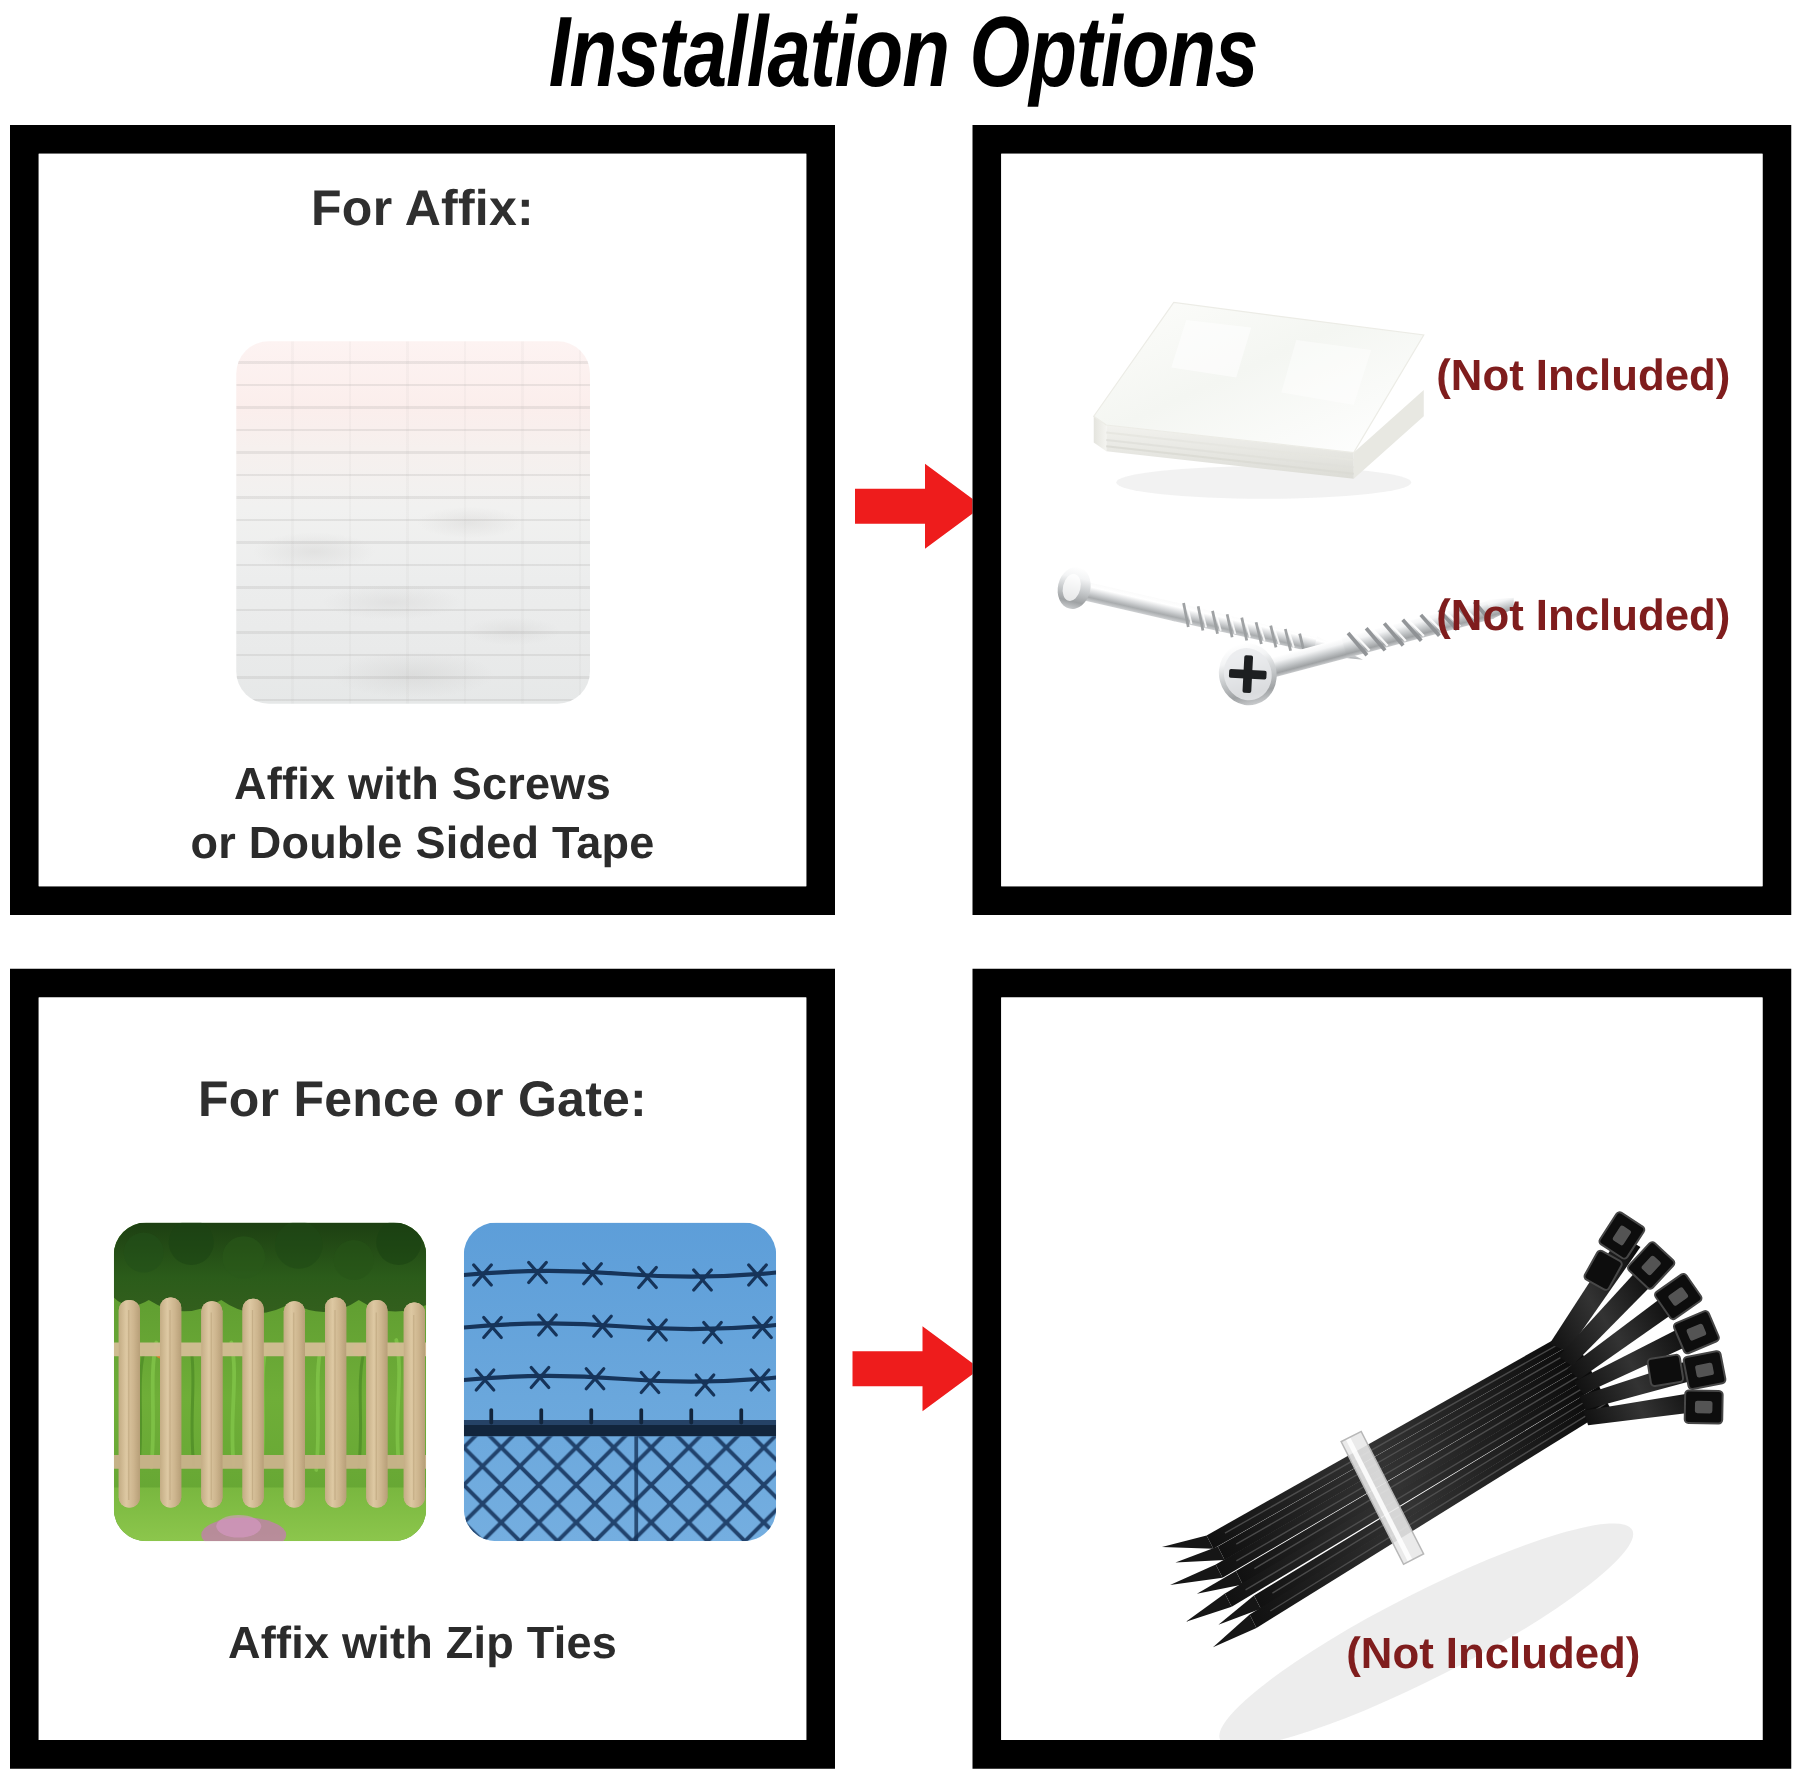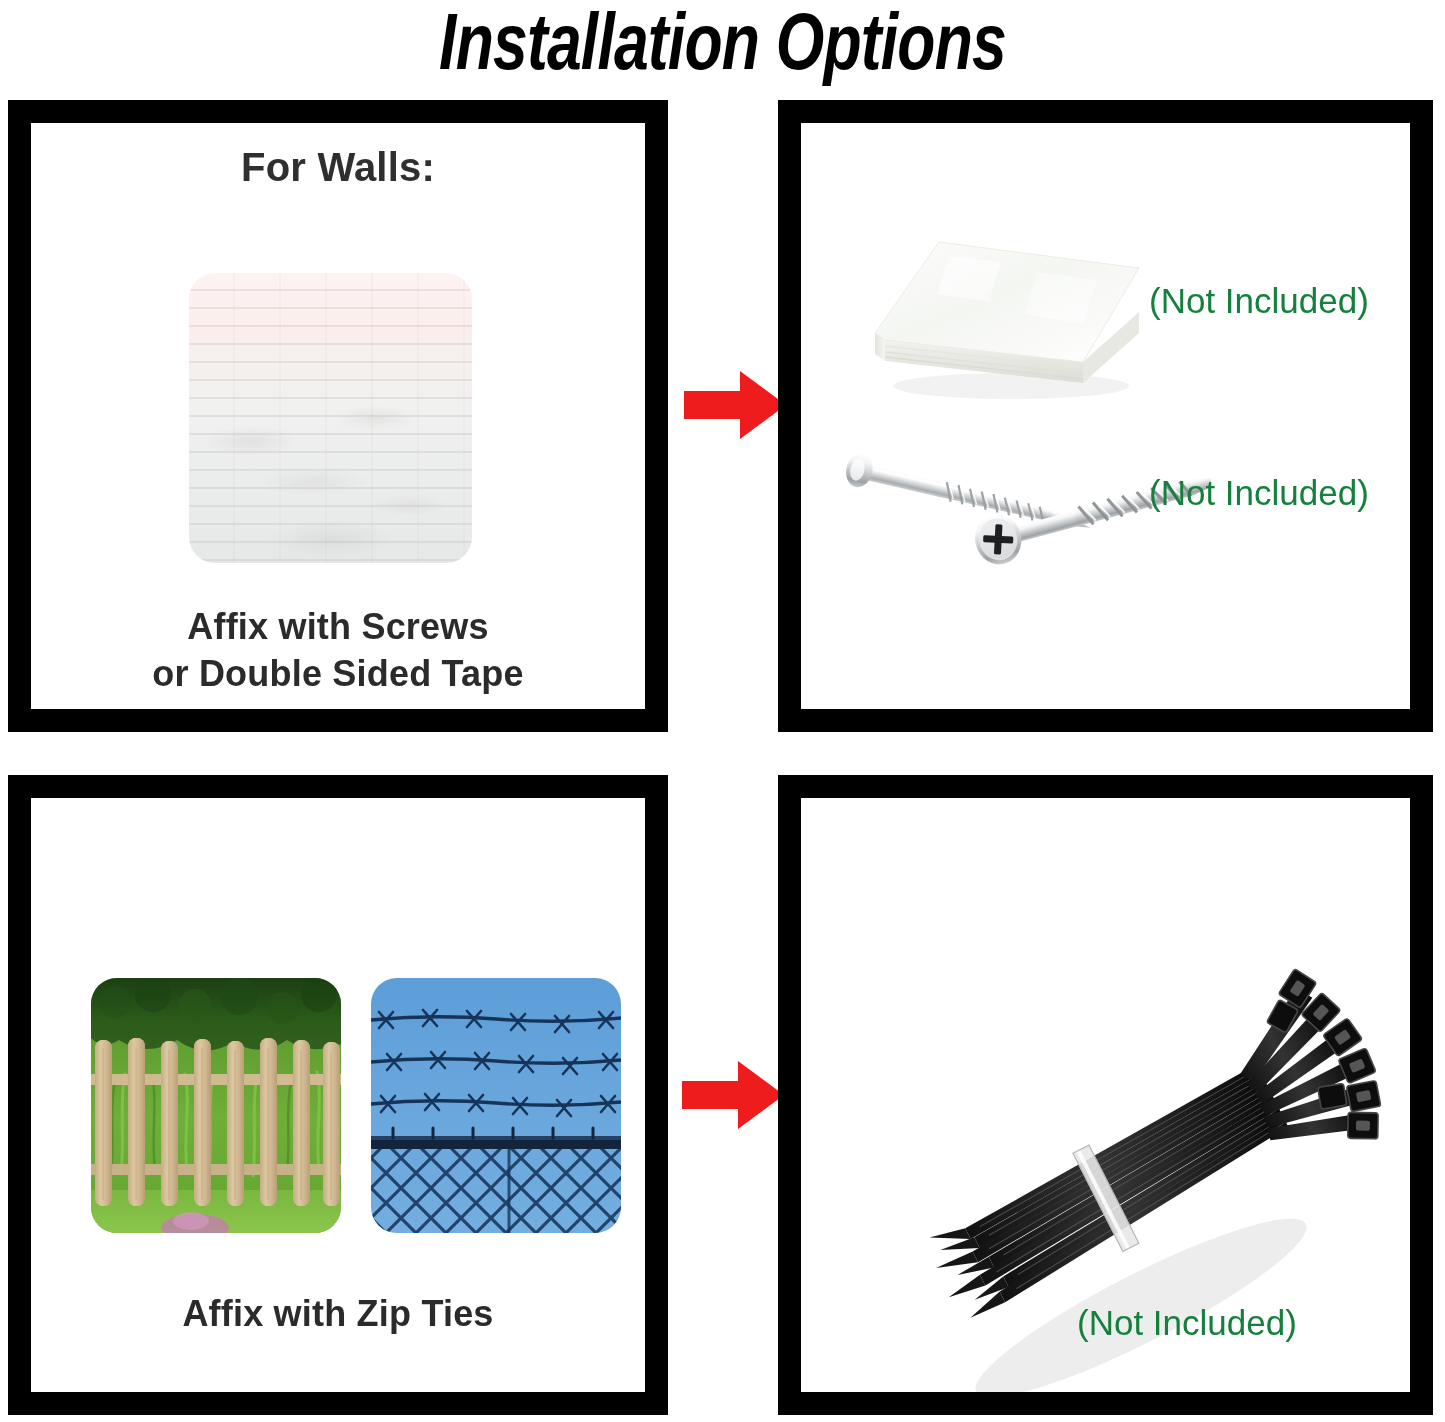--- a/index.html
+++ b/index.html
@@ -78,23 +78,23 @@
     width: 100%;
     text-align: center;
     font-weight: bold;
     font-size: 36px;
     color: #2b2b2b;
     letter-spacing: 0.2px;
     white-space: nowrap;
   }
   .note {
     position: absolute;
-    font-weight: normal;
+    font-weight: bold;
     font-size: 35px;
-    color: #15803d;
+    color: #7f1d1d;
     white-space: nowrap;
   }
 
   
   #wall-swatch {
     position: absolute;
     left: 158px;
     top: 150px;
     width: 283px;
     height: 290px;
@@ -170,21 +170,21 @@
 </head>
 <body>
 
 <div id="page">
 
   <div id="title">Installation Options</div>
 
   <div class="panel" id="panel-walls">
     <div class="panel-inner">
 
-      <div class="heading" style="top:22px;">For Walls:</div>
+      <div class="heading" style="top:22px;">For Affix:</div>
 
       <div id="wall-swatch">
         <div class="brick-mottle"></div>
         <div class="brick-lines"></div>
         <div class="brick-stagger"></div>
       </div>
 
       <div class="caption" style="top:483px;">Affix with Screws</div>
       <div class="caption" style="top:530px;">or Double Sided Tape</div>
 
@@ -328,20 +328,21 @@
       </svg>
 
       <div class="note" style="left:348px; top:350px;">(Not Included)</div>
 
     </div>
   </div>
 
   <div class="panel" id="panel-fence">
     <div class="panel-inner">
 
+      <div class="heading" style="top:60px;">For Fence or Gate:</div>
 
       <div class="photo" id="photo-picket">
         <svg viewBox="0 0 250 255" width="250" height="255">
           <defs>
             <linearGradient id="hedgeG" x1="0" y1="0" x2="0" y2="1">
               <stop offset="0%" stop-color="#1d3f12"></stop>
               <stop offset="60%" stop-color="#2b5c1a"></stop>
               <stop offset="100%" stop-color="#335f1d"></stop>
             </linearGradient>
             <linearGradient id="grassBg" x1="0" y1="0" x2="0" y2="1">

